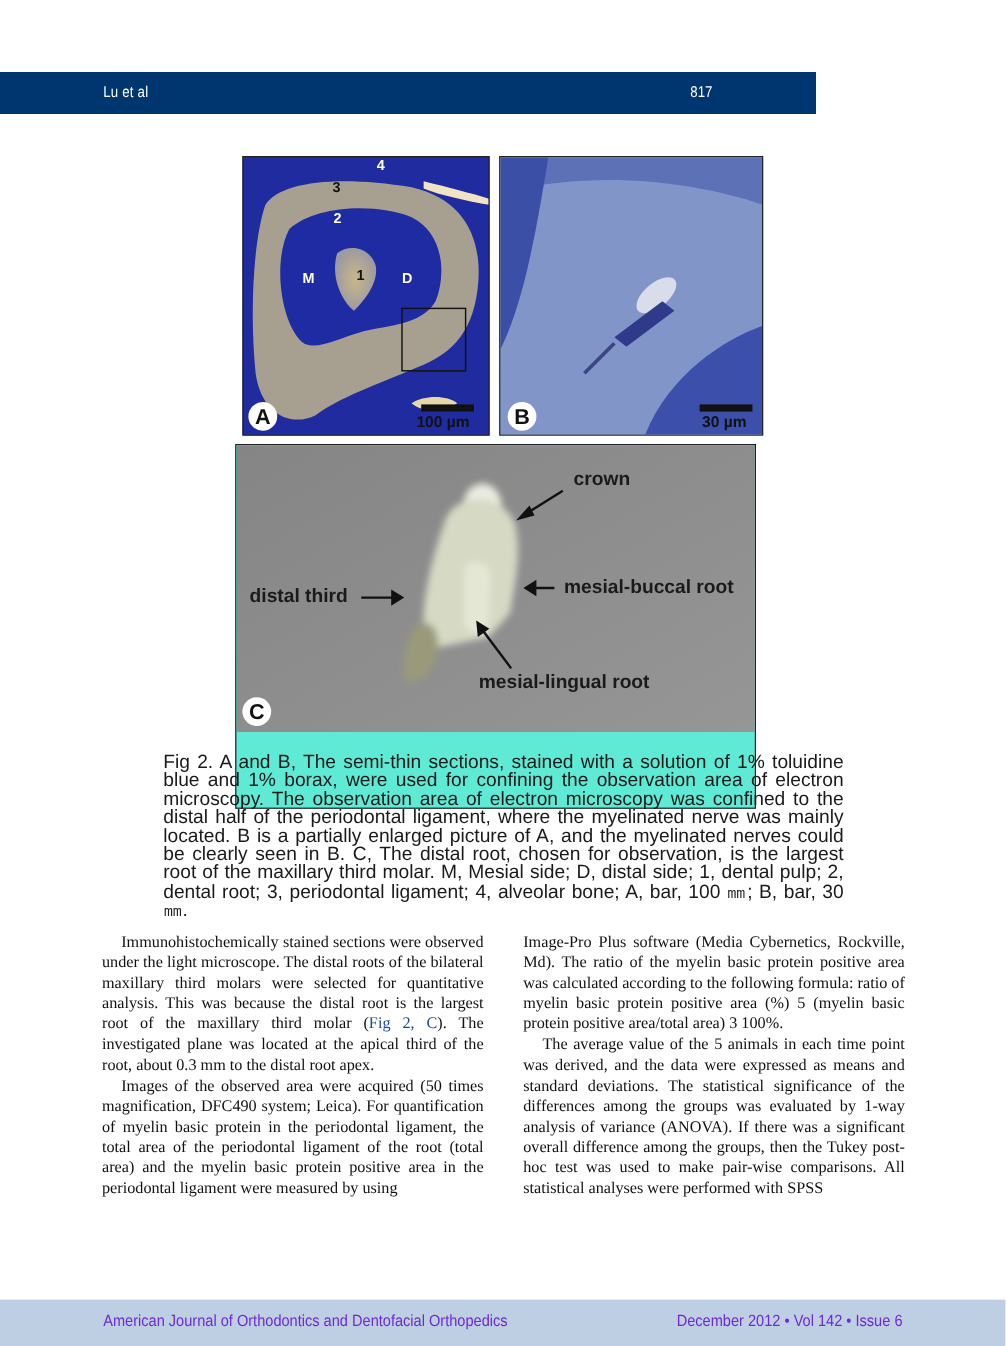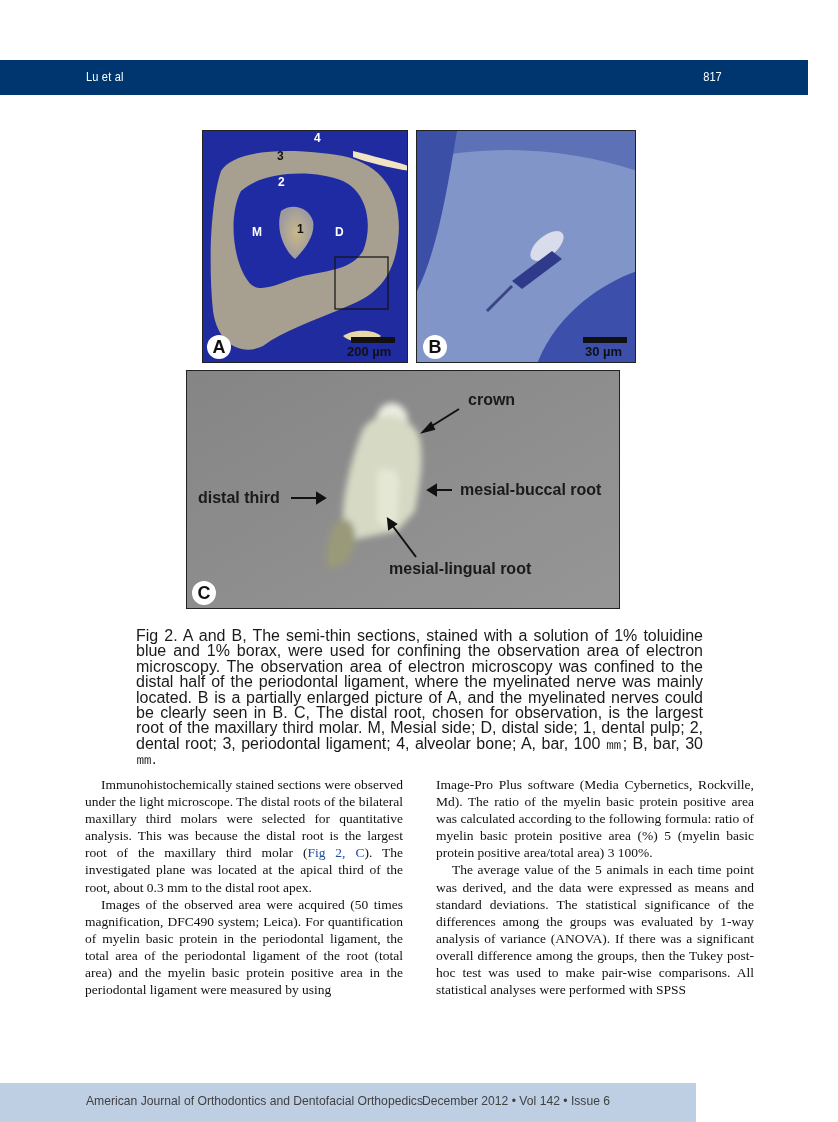--- a/index.html
+++ b/index.html
@@ -1,41 +1,41 @@
 <!DOCTYPE html>
 <html><head>
 <meta charset="utf-8">
 <style>
   html, body { margin:0; padding:0; }
   body { width:838px; height:1122px; background:#ffffff; position:relative; overflow:hidden; font-family:"Liberation Serif", serif; }
-  .header-band { position:absolute; left:0; top:60px; width:808px; height:35px; background:#003670; color:#ffffff; font-family:"Liberation Sans", sans-serif; font-size:13px; }
+  .header-band { position:absolute; left:0; top:60px; width:680px; height:35px; background:#003670; color:#ffffff; font-family:"Liberation Sans", sans-serif; font-size:13px; }
   .header-band .left { position:absolute; left:86px; top:9px; letter-spacing:0.2px; transform:scaleX(0.85); transform-origin:left; }
   .header-band .right { position:absolute; right:86px; top:9px; transform:scaleX(0.85); transform-origin:right; }
 
   .fig { position:absolute; }
   .panel-a { left:202px; top:130px; width:206px; height:233px; background:#1f2a9a; overflow:hidden; border:1px solid #222; box-sizing:border-box; }
   .panel-b { left:416px; top:130px; width:220px; height:233px; background:#7d91c6; overflow:hidden; border:1px solid #222; box-sizing:border-box; }
-  .panel-c { left:186px; top:370px; width:434px; height:239px; background:#ef4444; overflow:hidden; border:1px solid #222; box-sizing:border-box; }
+  .panel-c { left:196px; top:370px; width:434px; height:304px; background:#5eead4; overflow:hidden; border:1px solid #222; box-sizing:border-box; }
   .panel-label { position:absolute; width:24px; height:24px; border-radius:50%; background:#fff; color:#111; font-family:"Liberation Sans", sans-serif; font-weight:bold; font-size:18px; text-align:center; line-height:24px; }
   .scalebar { position:absolute; height:6px; background:#111; }
   .scaletext { position:absolute; font-family:"Liberation Sans", sans-serif; font-weight:bold; font-size:13px; color:#111; }
   .a-label { position:absolute; font-family:"Liberation Sans", sans-serif; font-weight:bold; font-size:12px; }
   .c-label { position:absolute; font-family:"Liberation Sans", sans-serif; font-weight:bold; font-size:16px; color:#1a1a1a; white-space:nowrap; }
 
   .caption { position:absolute; left:136px; top:628px; width:567px; font-family:"Liberation Sans", sans-serif; font-size:16px; line-height:15.4px; color:#1a1a1a; text-align:justify; }
 
   .col { position:absolute; top:776px; width:318px; font-size:13.5px; line-height:17.1px; color:#111; text-align:justify; }
   .col-left { left:85px; }
   .col-right { left:436px; }
   .col p { margin:0; }
   .col p.indent { text-indent:16px; }
   .link { color:#1e4a9c; }
   .section-heading { font-family:"Liberation Sans", sans-serif; color:#2a6bb5; font-size:13px; margin:14px 0 6px 0; }
 
-  .footer-band { position:absolute; left:0; top:1083px; width:696px; height:39px; background:#bfcfe3; color:#404040; font-family:"Liberation Sans", sans-serif; font-size:13.5px; }
+  .footer-band { position:absolute; left:0; top:1083px; width:838px; height:39px; background:#bfcfe3; color:#6d28d9; font-family:"Liberation Sans", sans-serif; font-size:13.5px; }
   .footer-band .left { position:absolute; left:86px; top:10px; transform:scaleX(0.9); transform-origin:left; }
   .footer-band .right { position:absolute; right:86px; top:10px; transform:scaleX(0.9); transform-origin:right; }
 </style>
 </head>
 <body>
 
 <div class="header-band">
   <span class="left">Lu et al</span>
   <span class="right">817</span>
 </div>
@@ -56,21 +56,21 @@
     <path d="M140,205 C150,198 170,198 178,205 C170,212 150,214 140,205 Z" fill="#e7d8a8"></path>
     <rect x="132" y="126" width="53" height="52" fill="none" stroke="#111" stroke-width="1.2"></rect>
   </svg>
   <span class="a-label" style="left:111px;top:0px;color:#fff">4</span>
   <span class="a-label" style="left:74px;top:18px;color:#111">3</span>
   <span class="a-label" style="left:75px;top:44px;color:#fff">2</span>
   <span class="a-label" style="left:94px;top:91px;color:#111">1</span>
   <span class="a-label" style="left:49px;top:94px;color:#fff">M</span>
   <span class="a-label" style="left:132px;top:94px;color:#fff">D</span>
   <div class="scalebar" style="left:148px;top:206px;width:44px"></div>
-  <span class="scaletext" style="left:144px;top:213px">200 µm</span>
+  <span class="scaletext" style="left:144px;top:213px">100 µm</span>
   <div class="panel-label" style="left:4px;top:204px">A</div>
 </div>
 
 <div class="fig panel-b">
   <svg width="220" height="233" style="position:absolute;left:0;top:0">
     <rect width="220" height="233" fill="#8195c9"></rect>
     <path d="M0,0 L220,0 L220,40 C160,20 80,10 0,30 Z" fill="#5d72b6"></path>
     <path d="M0,0 L40,0 C30,60 20,120 0,160 Z" fill="#3b4fa6"></path>
     <path d="M120,233 C140,180 190,150 220,140 L220,233 Z" fill="#3c4fab"></path>
     <ellipse cx="130" cy="115" rx="20" ry="10" transform="rotate(-40 130 115)" fill="#d9dcea"></ellipse>

